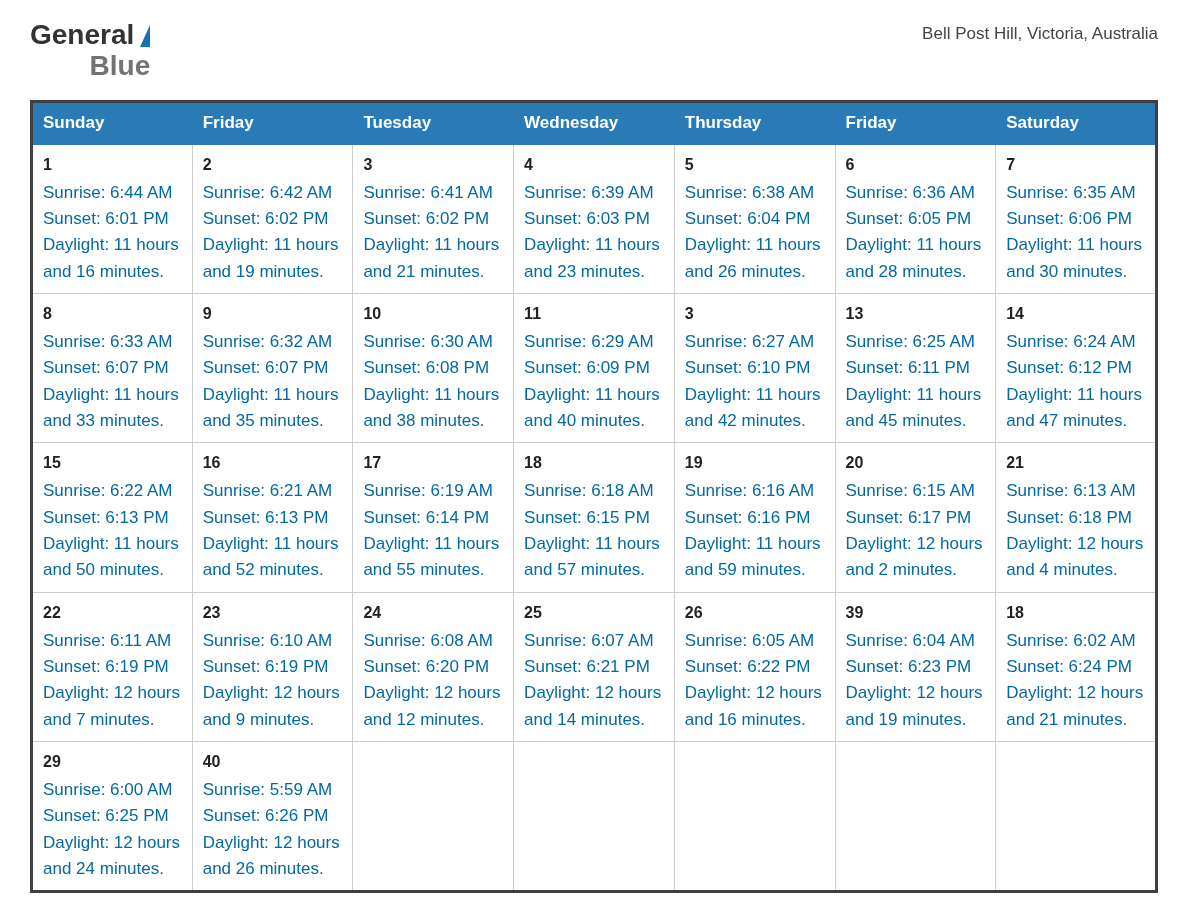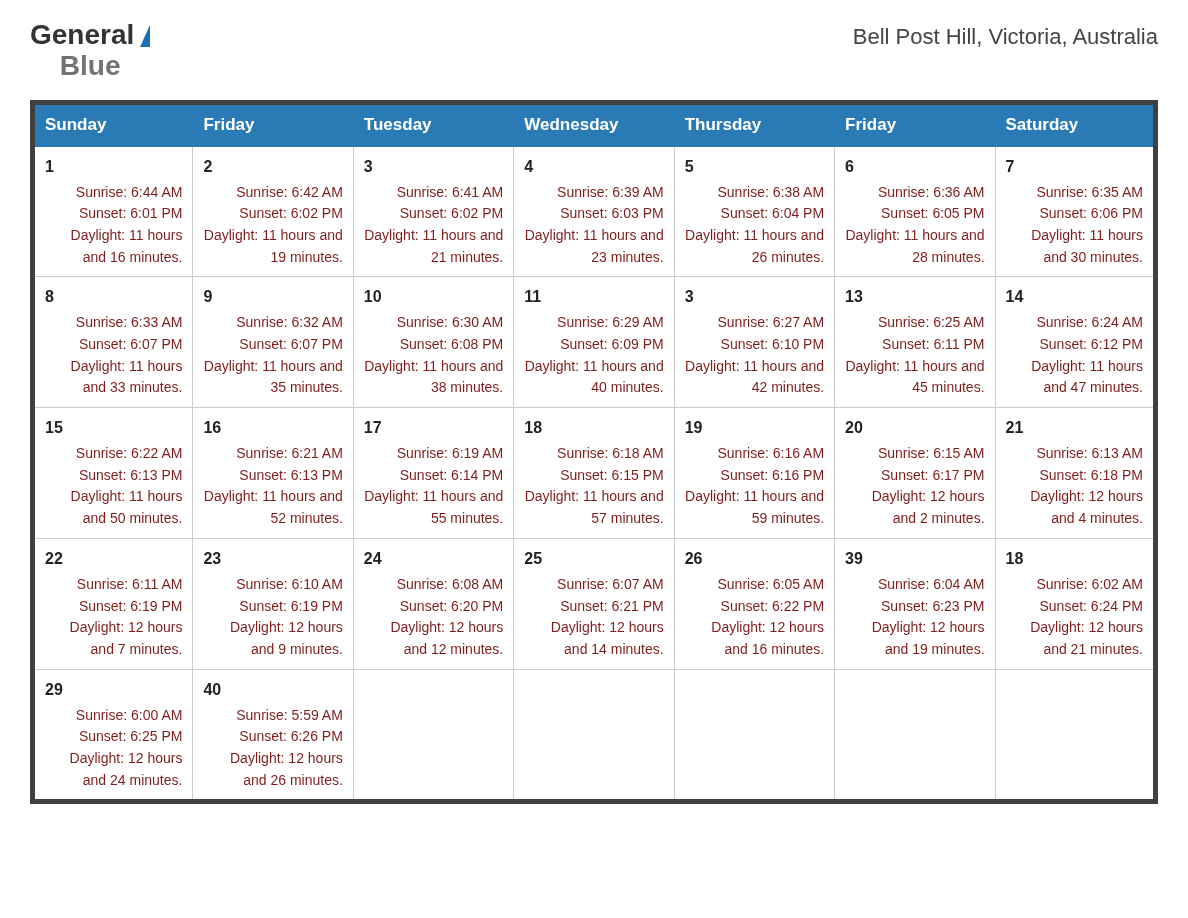--- a/index.html
+++ b/index.html
@@ -13,21 +13,21 @@
     }
     .header-area {
       display: flex;
       justify-content: space-between;
       align-items: flex-start;
       margin-bottom: 18px;
     }
     .logo {
       display: flex;
       flex-direction: column;
-      align-items: center;
+      align-items: flex-end;
     }
     .logo-text-general {
       font-size: 28px;
       font-weight: bold;
       color: #333;
       line-height: 1.1;
     }
     .logo-text-blue {
       font-size: 28px;
       font-weight: bold;
@@ -39,28 +39,28 @@
     .title-area {
       text-align: right;
     }
     .month-title {
       font-size: 52px;
       font-weight: bold;
       color: #222;
       line-height: 1.1;
     }
     .location-title {
-      font-size: 22px;
+      font-size: 17px;
       color: #444;
       margin-top: 4px;
     }
     .calendar-table {
       width: 100%;
       border-collapse: collapse;
-      border: 5px solid #404040;
+      border: 3px solid #404040;
     }
     .calendar-table th {
       background-color: #2a7ab5;
       color: #fff;
       font-size: 17px;
       font-weight: bold;
       padding: 10px 10px;
       text-align: left;
       border: 1px solid #2a7ab5;
     }
@@ -74,24 +74,23 @@
       line-height: 1.5;
     }
     .day-number {
       font-size: 16px;
       font-weight: bold;
       color: #222;
       display: block;
       margin-bottom: 3px;
     }
     .day-info {
-      font-size: 14px;
-      color: #7f1d1d;
+      font-size: 17px;
+      color: #0369a1;
       line-height: 1.55;
-      text-align: right;
     }
     .empty-cell {
       background: #fff;
     }
     tr td {
       border-top: 2px solid #2a7ab5;
     }
     tr td + td {
       border-top: 2px solid #2a7ab5;
     }

